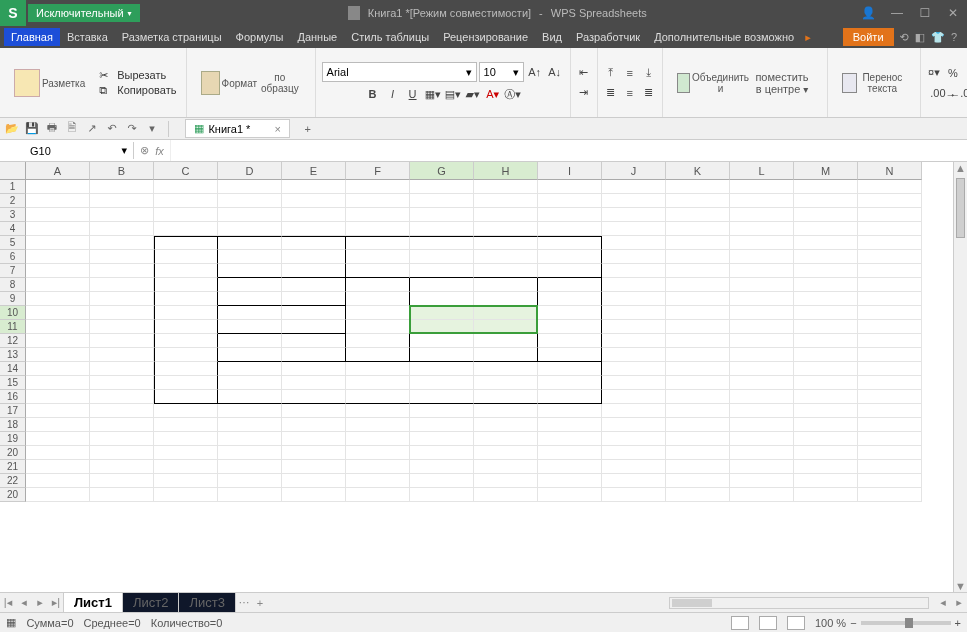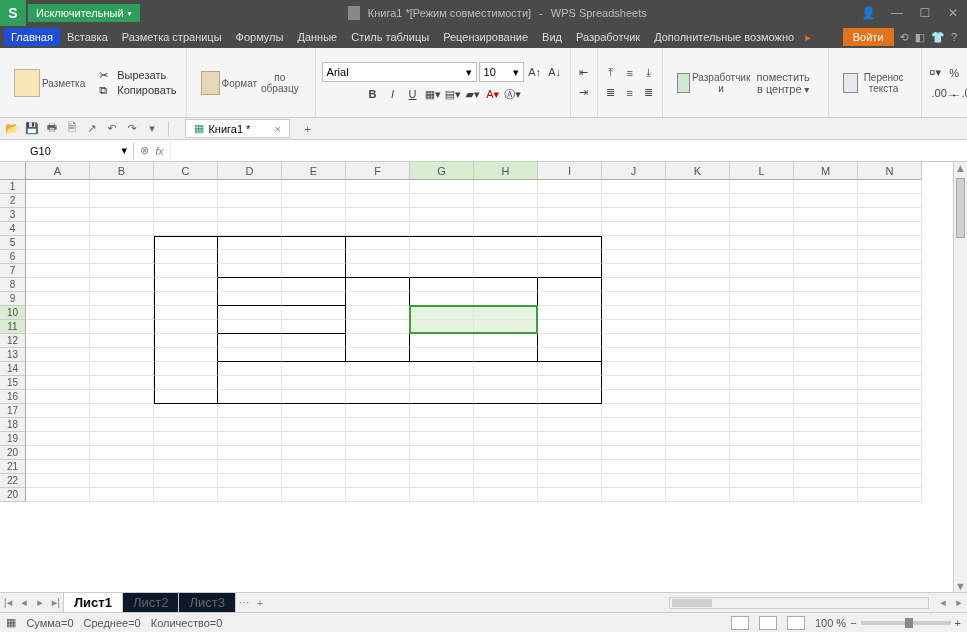--- a/index.html
+++ b/index.html
@@ -189,21 +189,21 @@
     </div>
     <div class="align-row">
       <div class="ab">≣</div>
       <div class="ab">≡</div>
       <div class="ab">≣</div>
     </div>
   </div>
   <div class="rgroup">
     <div class="big-btn">
       <div class="big-ic"></div>
-      <span class="lbl">Разработчик и</span>
+      <span class="lbl">Объединить и</span>
       <span class="lbl"><span>поместить в центре</span> ▾</span>
     </div>
   </div>
   <div class="rgroup">
     <div class="big-btn">
       <div class="big-ic" style="background:#e8e8f0"></div>
       <span class="lbl">Перенос текста</span>
     </div>
   </div>
   <div class="rgroup align-box">

